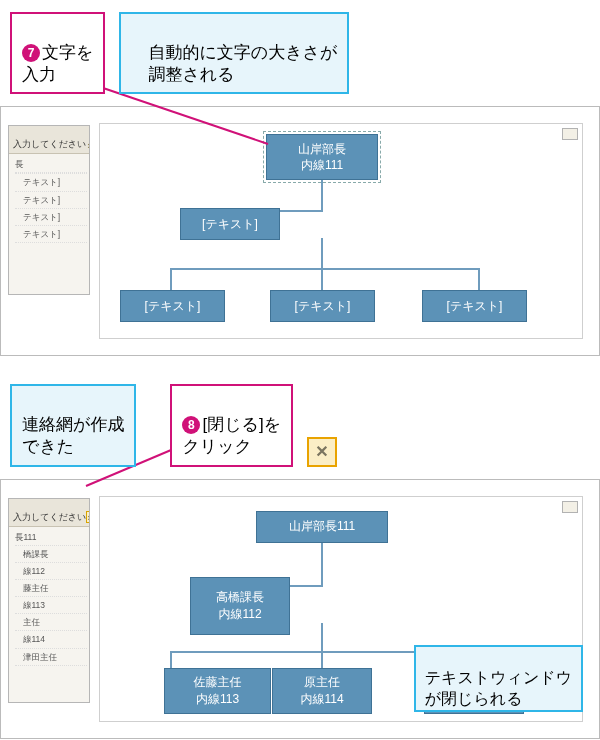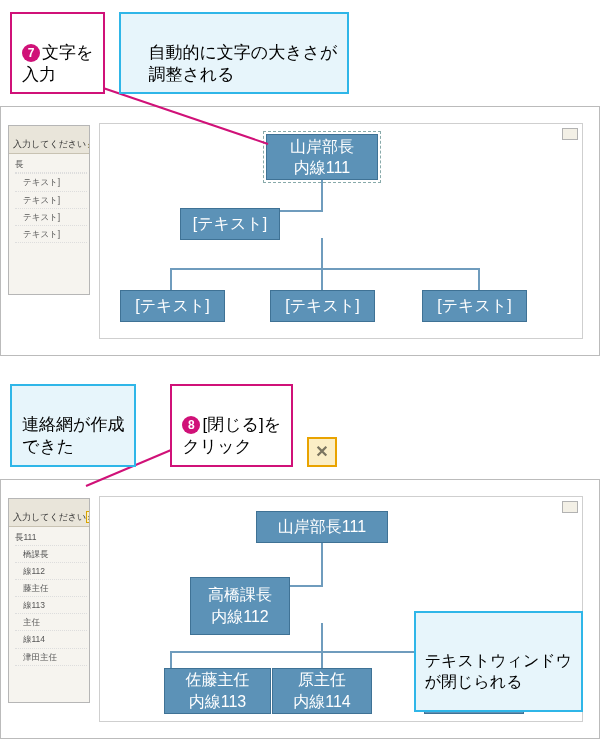--- a/index.html
+++ b/index.html
@@ -27,32 +27,32 @@
   .textpane .tp-close { width: 12px; height: 12px; font-size: 9px; line-height: 12px; text-align: center; color:#7a6a33; border: 1px solid transparent; }
   .textpane ul { list-style: none; padding: 2px 2px 2px 6px; }
   .textpane li { font-size: 8.5px; color: #555; line-height: 1.9; white-space: nowrap; overflow: hidden; text-overflow: clip; border-bottom: 1px dotted #ddd; }
   .textpane li.indent { padding-left: 8px; }
 
   
   .canvas { position: absolute; left: 90px; right: 8px; top: 8px; bottom: 8px; border: 1px solid #cfcfcf; background: #fff; }
   .small-icon { position: absolute; top: 4px; right: 4px; width: 16px; height: 12px; border:1px solid #b2b2b2; background:#f3f0e6; }
   .org { position: absolute; left: 0; right: 0; top: 6px; bottom: 6px; }
 
-  .node { position: absolute; background: #5c92b7; color: #fff; text-align: center; font-size: 16px; line-height: 1.35; display:flex; flex-direction:column; justify-content:center; border: 1px solid #3f7295; }
+  .node { position: absolute; background: #5c92b7; color: #fff; text-align: center; font-size: 12px; line-height: 1.35; display:flex; flex-direction:column; justify-content:center; border: 1px solid #3f7295; }
   .node.sel { outline: 1px dashed #8aa; outline-offset: 2px; }
   .node .l1 { display:block; }
   .node .l2 { display:block; }
 
   
   .conn { position: absolute; background: #6f9cbd; }
 
   
   .close-highlight { display:inline-flex; align-items:center; justify-content:center; width: 30px; height: 30px; border: 2px solid #e9a300; background: #fbeec6; color:#7b7560; font-weight:bold; font-size:16px; }
 
-  .overlay-cyan-label { position: absolute; background: #e7f5fb; border: 2px solid #2fb6e8; padding: 17px 9px; font-size: 16px; line-height: 1.3; }
+  .overlay-cyan-label { position: absolute; background: #e7f5fb; border: 2px solid #2fb6e8; padding: 0 9px; font-size: 16px; line-height: 1.3; }
 
 </style>
 </head>
 <body>
 
 <div class="section">
 
   <div class="callout-row">
     <div class="callout magenta" style="white-space:pre-line;">
       <span class="num-badge">7</span><span>文字を

